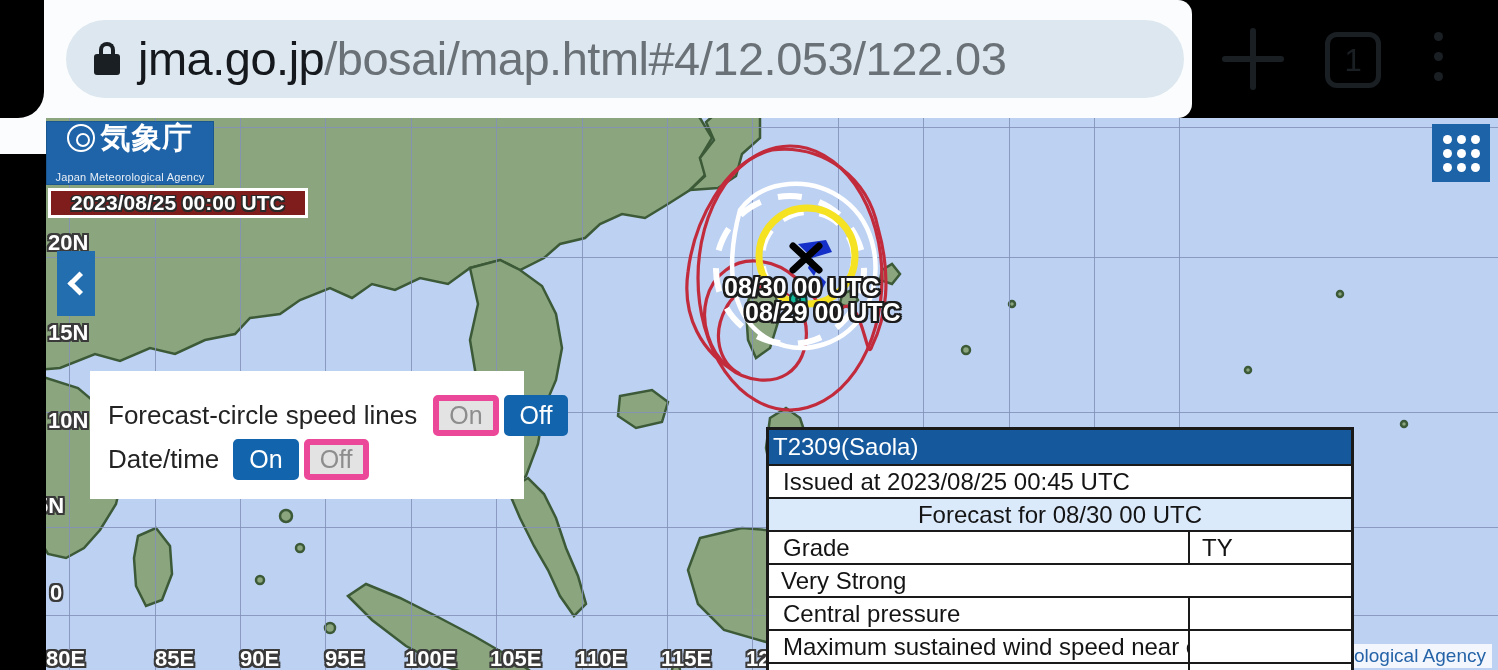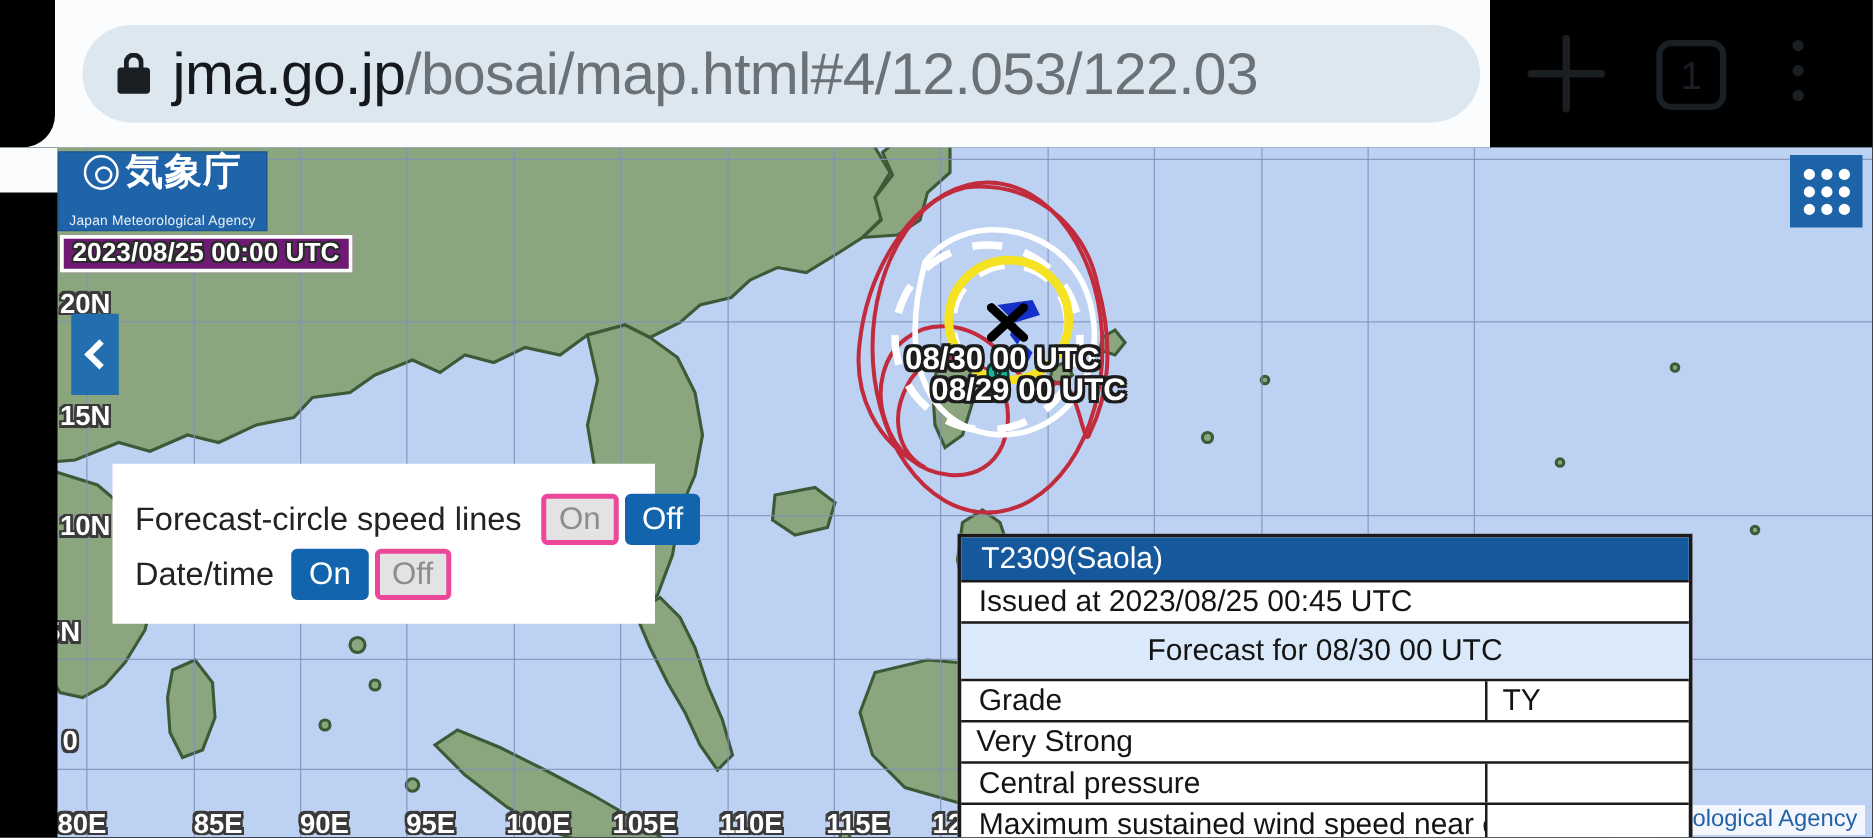--- a/index.html
+++ b/index.html
@@ -8,20 +8,21 @@
     width:1498px; height:670px; overflow:hidden;
     background:#000;
     font-family:"Liberation Sans", sans-serif;
   }
   #screen{ position:relative; width:1498px; height:670px; overflow:hidden; background:#000; }
 
   
   #browser-bar{
     position:absolute; left:0; top:0; width:1192px; height:118px;
     background:#fbfcfd;
+    border-radius:14px;
   }
   #browser-left-edge{
     position:absolute; left:0; top:0; width:44px; height:118px;
     background:#000; border-radius:0 0 26px 0;
   }
   #url-pill{
     position:absolute; left:66px; top:20px; width:1118px; height:78px;
     background:#dce7ef; border-radius:39px;
     display:flex; align-items:center; padding:0 26px;
     overflow:hidden;
@@ -114,22 +115,22 @@
     content:""; position:absolute; left:7px; top:7px; width:10px; height:10px;
     border:2px solid #fff; border-radius:50%;
   }
   #jma-logo .eng{
     color:#e8eef5; font-size:11px; line-height:13px; margin-top:17px; letter-spacing:.2px;
   }
 
   
   #timestamp-badge{
     position:absolute; left:48px; top:70px; height:30px;
-    background:#701a75; border:3px solid #ffffff; z-index:30;
-    display:flex; align-items:center; padding:0 7px;
+    background:#7f1d1d; border:3px solid #ffffff; z-index:30;
+    display:flex; align-items:center; padding:0 20px;
   }
   #timestamp-badge span{
     font-size:21px; font-weight:bold; color:#ffffff; white-space:nowrap;
     text-shadow:-1.5px -1.5px 0 #2b2b2b, 1.5px -1.5px 0 #2b2b2b,
                 -1.5px 1.5px 0 #2b2b2b, 1.5px 1.5px 0 #2b2b2b,
                  0 -1.5px 0 #2b2b2b, 0 1.5px 0 #2b2b2b,
                 -1.5px 0 0 #2b2b2b, 1.5px 0 0 #2b2b2b;
   }
 
   
@@ -154,21 +155,21 @@
   }
   #settings-panel .row .label{
     font-size:26px; color:#232323; white-space:nowrap;
   }
   #settings-panel .row.r1 .label{ margin-right:16px; }
   #settings-panel .row.r2 .label{ margin-right:14px; }
   .seg{ display:flex; }
   .seg button{
     font-family:"Liberation Sans", sans-serif;
     font-size:25px; height:41px; min-width:58px; padding:0 10px;
-    border:4px solid #ec4899; cursor:pointer; line-height:1;
+    border:6px solid #ec4899; cursor:pointer; line-height:1;
   }
   .seg button.off-state{ background:#e3e3e3; color:#8d8d8d; border-radius:5px; }
   .seg button.on-state{ background:#1265ad; color:#ffffff; border-radius:5px; border-color:#1265ad; }
   .seg button + button{ margin-left:5px; }
 
   
   #apps-button{
     position:absolute; right:8px; top:6px; width:58px; height:58px;
     background:#1d63a8; z-index:30; cursor:pointer;
     display:grid; grid-template-columns:repeat(3,1fr); grid-template-rows:repeat(3,1fr);
@@ -193,29 +194,29 @@
   }
 
   
   #info-table{
     position:absolute; left:766px; top:309px; width:588px; z-index:36;
     border:3px solid #1a1a1a; background:#ffffff;
     font-size:24px; color:#141414;
   }
   #info-table .thead{
     background:#15599c; color:#ffffff; height:34px;
-    display:flex; align-items:center; padding-left:16px;
+    display:flex; align-items:center; padding-left:4px;
     font-size:24px;
   }
   #info-table .issued{
     height:33px; display:flex; align-items:center; padding-left:14px;
     border-top:2px solid #1a1a1a; background:#fff;
   }
   #info-table .forecast-for{
-    height:46px; display:flex; align-items:center; justify-content:center;
+    height:33px; display:flex; align-items:center; justify-content:center;
     border-top:2px solid #1a1a1a; background:#dbeafb;
   }
   #info-table .trow{
     display:flex; border-top:2px solid #1a1a1a; height:33px;
   }
   #info-table .trow .k{
     flex:0 0 421px; display:flex; align-items:center; padding-left:14px;
     border-right:2px solid #1a1a1a; overflow:hidden; white-space:nowrap;
   }
   #info-table .trow .v{

